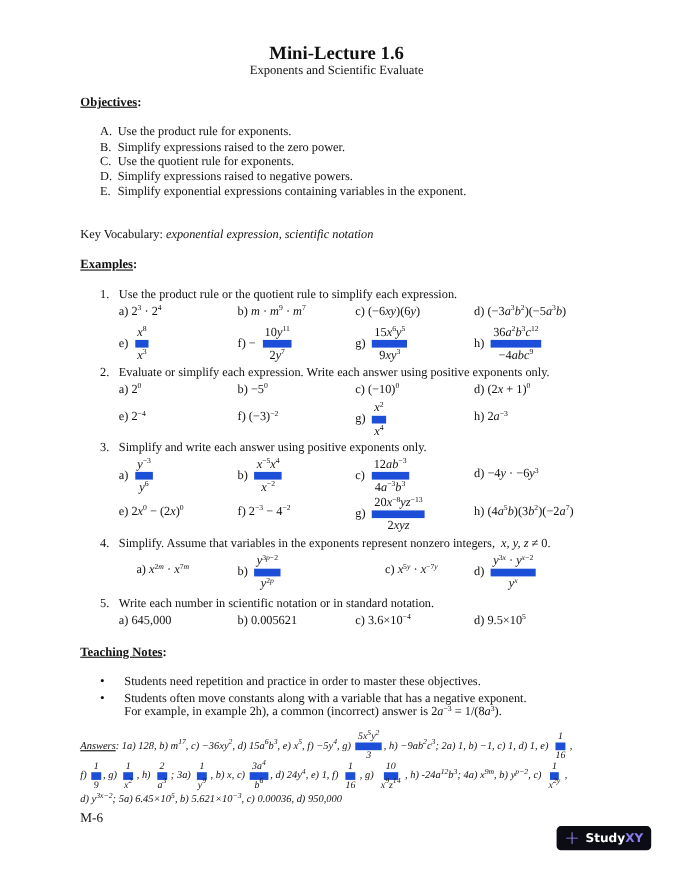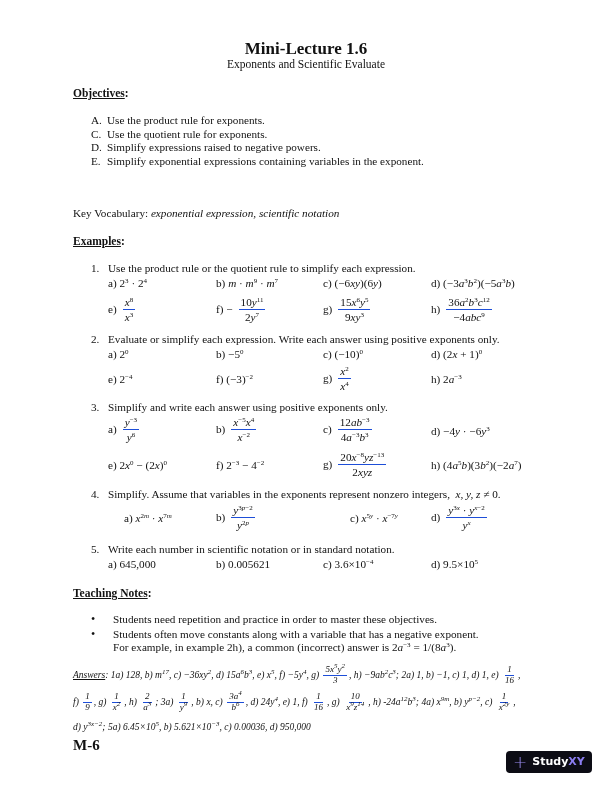--- a/index.html
+++ b/index.html
@@ -8,48 +8,49 @@
   .page { position: absolute; left: 0; top: 0; width: 552px; height: 792px; }
   .abs { position: absolute; white-space: nowrap; }
   .title { left: 0; width: 612px; text-align: center; top: 39px; font-size: 17px; font-weight: bold; }
   .subtitle { left: 0; width: 612px; text-align: center; top: 58px; font-size: 11.5px; }
   .heading { font-weight: bold; font-size: 11.5px; }
   .heading .u { text-decoration: underline; }
   .obj-letter { display: inline-block; width: 16px; }
   .it { font-style: italic; }
   sup { font-size: 7px; vertical-align: 4px; line-height: 0; }
   .frac { display: inline-flex; flex-direction: column; align-items: center; vertical-align: middle; margin: 0 2px; }
-  .frac .num { border-bottom: 1px solid #1d4ed8; padding: 0 2px; line-height: 1.25; text-align: center; }
+  .frac .num { border-bottom: 7px solid #1d4ed8; padding: 0 2px; line-height: 1.25; text-align: center; }
   .frac .den { padding: 0 2px; line-height: 1.25; text-align: center; }
   .frac.small { font-size: 9px; }
   .frac.small .num, .frac.small .den { line-height: 1.1; }
   .item { display: flex; align-items: center; }
   .item .lbl { margin-right: 4px; }
   .num-lbl { display: inline-block; width: 17px; }
   .bullet { display: inline-block; width: 22px; font-size: 12px; }
   .answers { font-style: italic; font-size: 9.5px; }
   .answers .u { text-decoration: underline; }
-  .footer-id { font-weight: bold; font-size: 15px; }
+  .footer-id { font-weight: normal; font-size: 12px; }
   .badge { position: absolute; left: 506px; top: 751px; width: 86px; height: 22px; background: #0c0c14; border-radius: 4px; display: flex; align-items: center; padding-left: 7px; }
   .badge .plus { color: #9b8cf0; font-family: "DejaVu Sans", sans-serif; font-size: 17px; font-weight: 300; line-height: 1; margin-right: 5px; }
   .badge .brand { font-family: "DejaVu Sans", sans-serif; font-weight: bold; font-size: 11px; color: #ffffff; }
   .badge .brand .acc { color: #8b7df0; }
 </style>
 </head>
 <body>
 
 <div class="page">
 
   <div class="abs title">Mini-Lecture 1.6</div>
   <div class="abs subtitle">Exponents and Scientific Evaluate</div>
 
   <div class="abs heading" style="left:73px; top:87px;"><span class="u">Objectives</span>:</div>
 
   <div class="abs" style="left:91px; top:114px; line-height:13.6px;">
     <div><span class="obj-letter">A.</span><span>Use the product rule for exponents.</span></div>
+    <div><span class="obj-letter">B.</span><span>Simplify expressions raised to the zero power.</span></div>
     <div><span class="obj-letter">C.</span><span>Use the quotient rule for exponents.</span></div>
     <div><span class="obj-letter">D.</span><span>Simplify expressions raised to negative powers.</span></div>
     <div><span class="obj-letter">E.</span><span>Simplify exponential expressions containing variables in the exponent.</span></div>
   </div>
 
   <div class="abs" style="left:73px; top:207px;">
     <span>Key Vocabulary:</span> <span class="it">exponential expression, scientific notation</span>
   </div>
 
   <div class="abs heading" style="left:73px; top:235px;"><span class="u">Examples</span>:</div>

